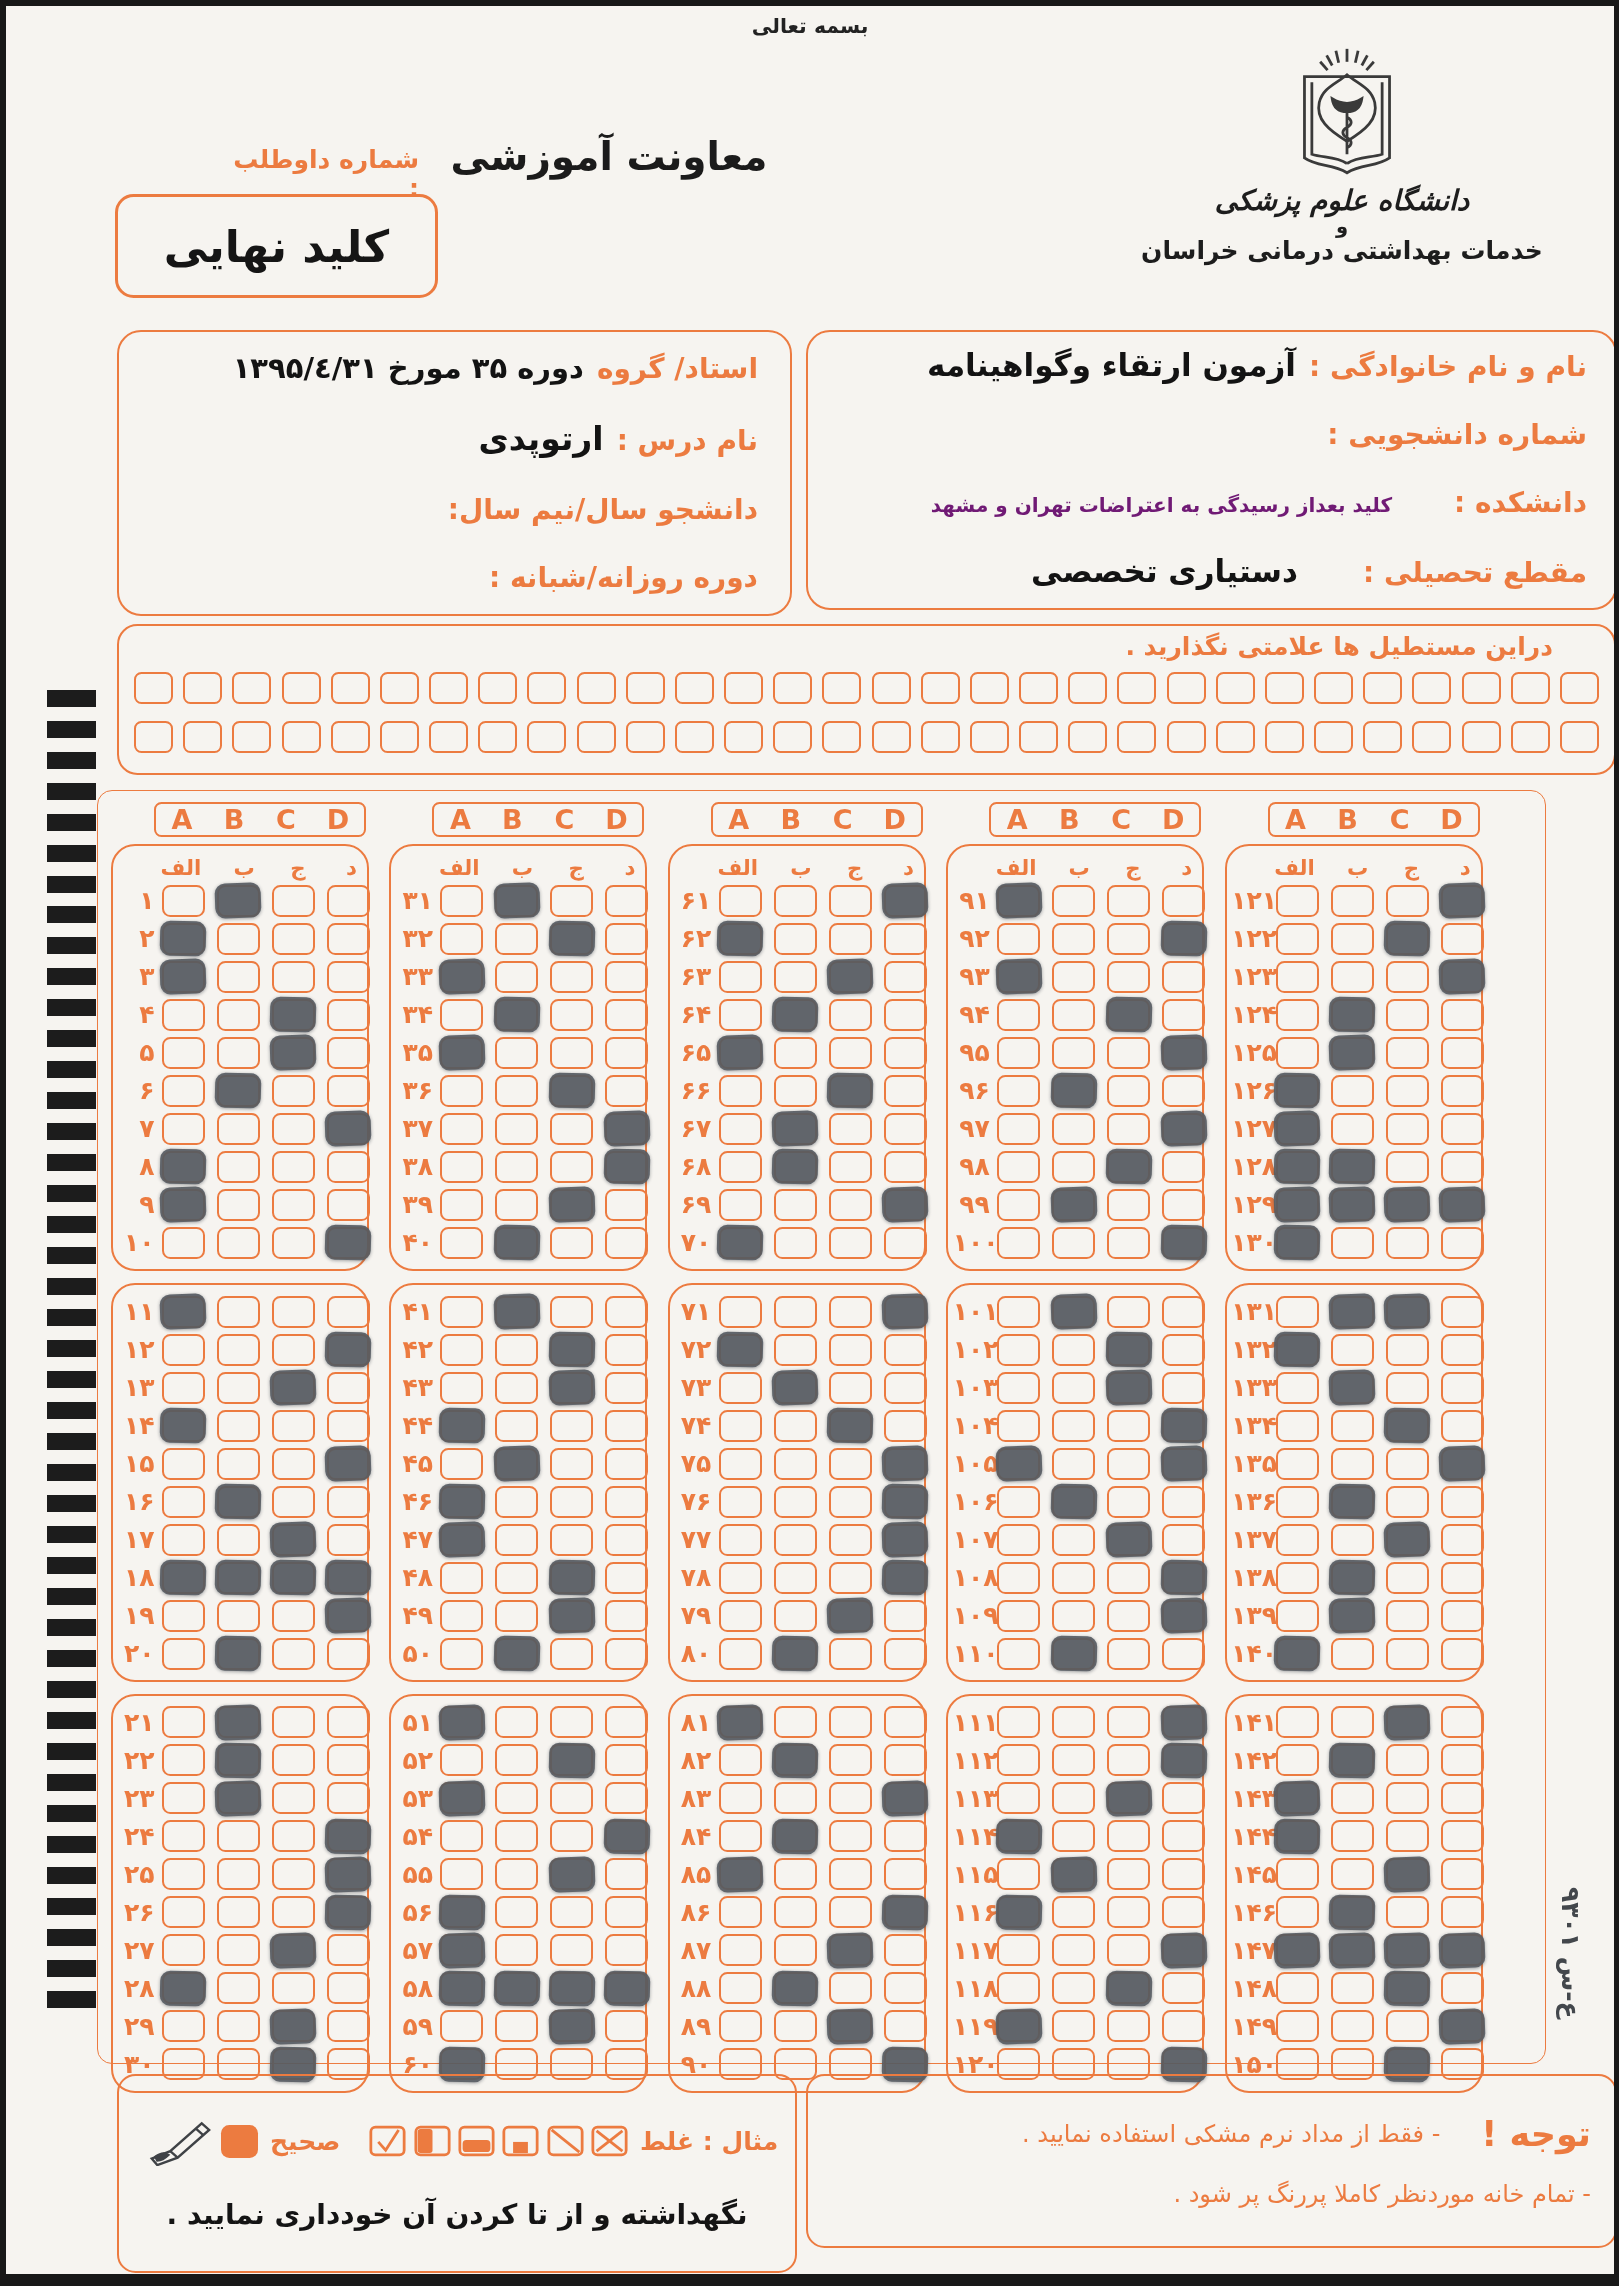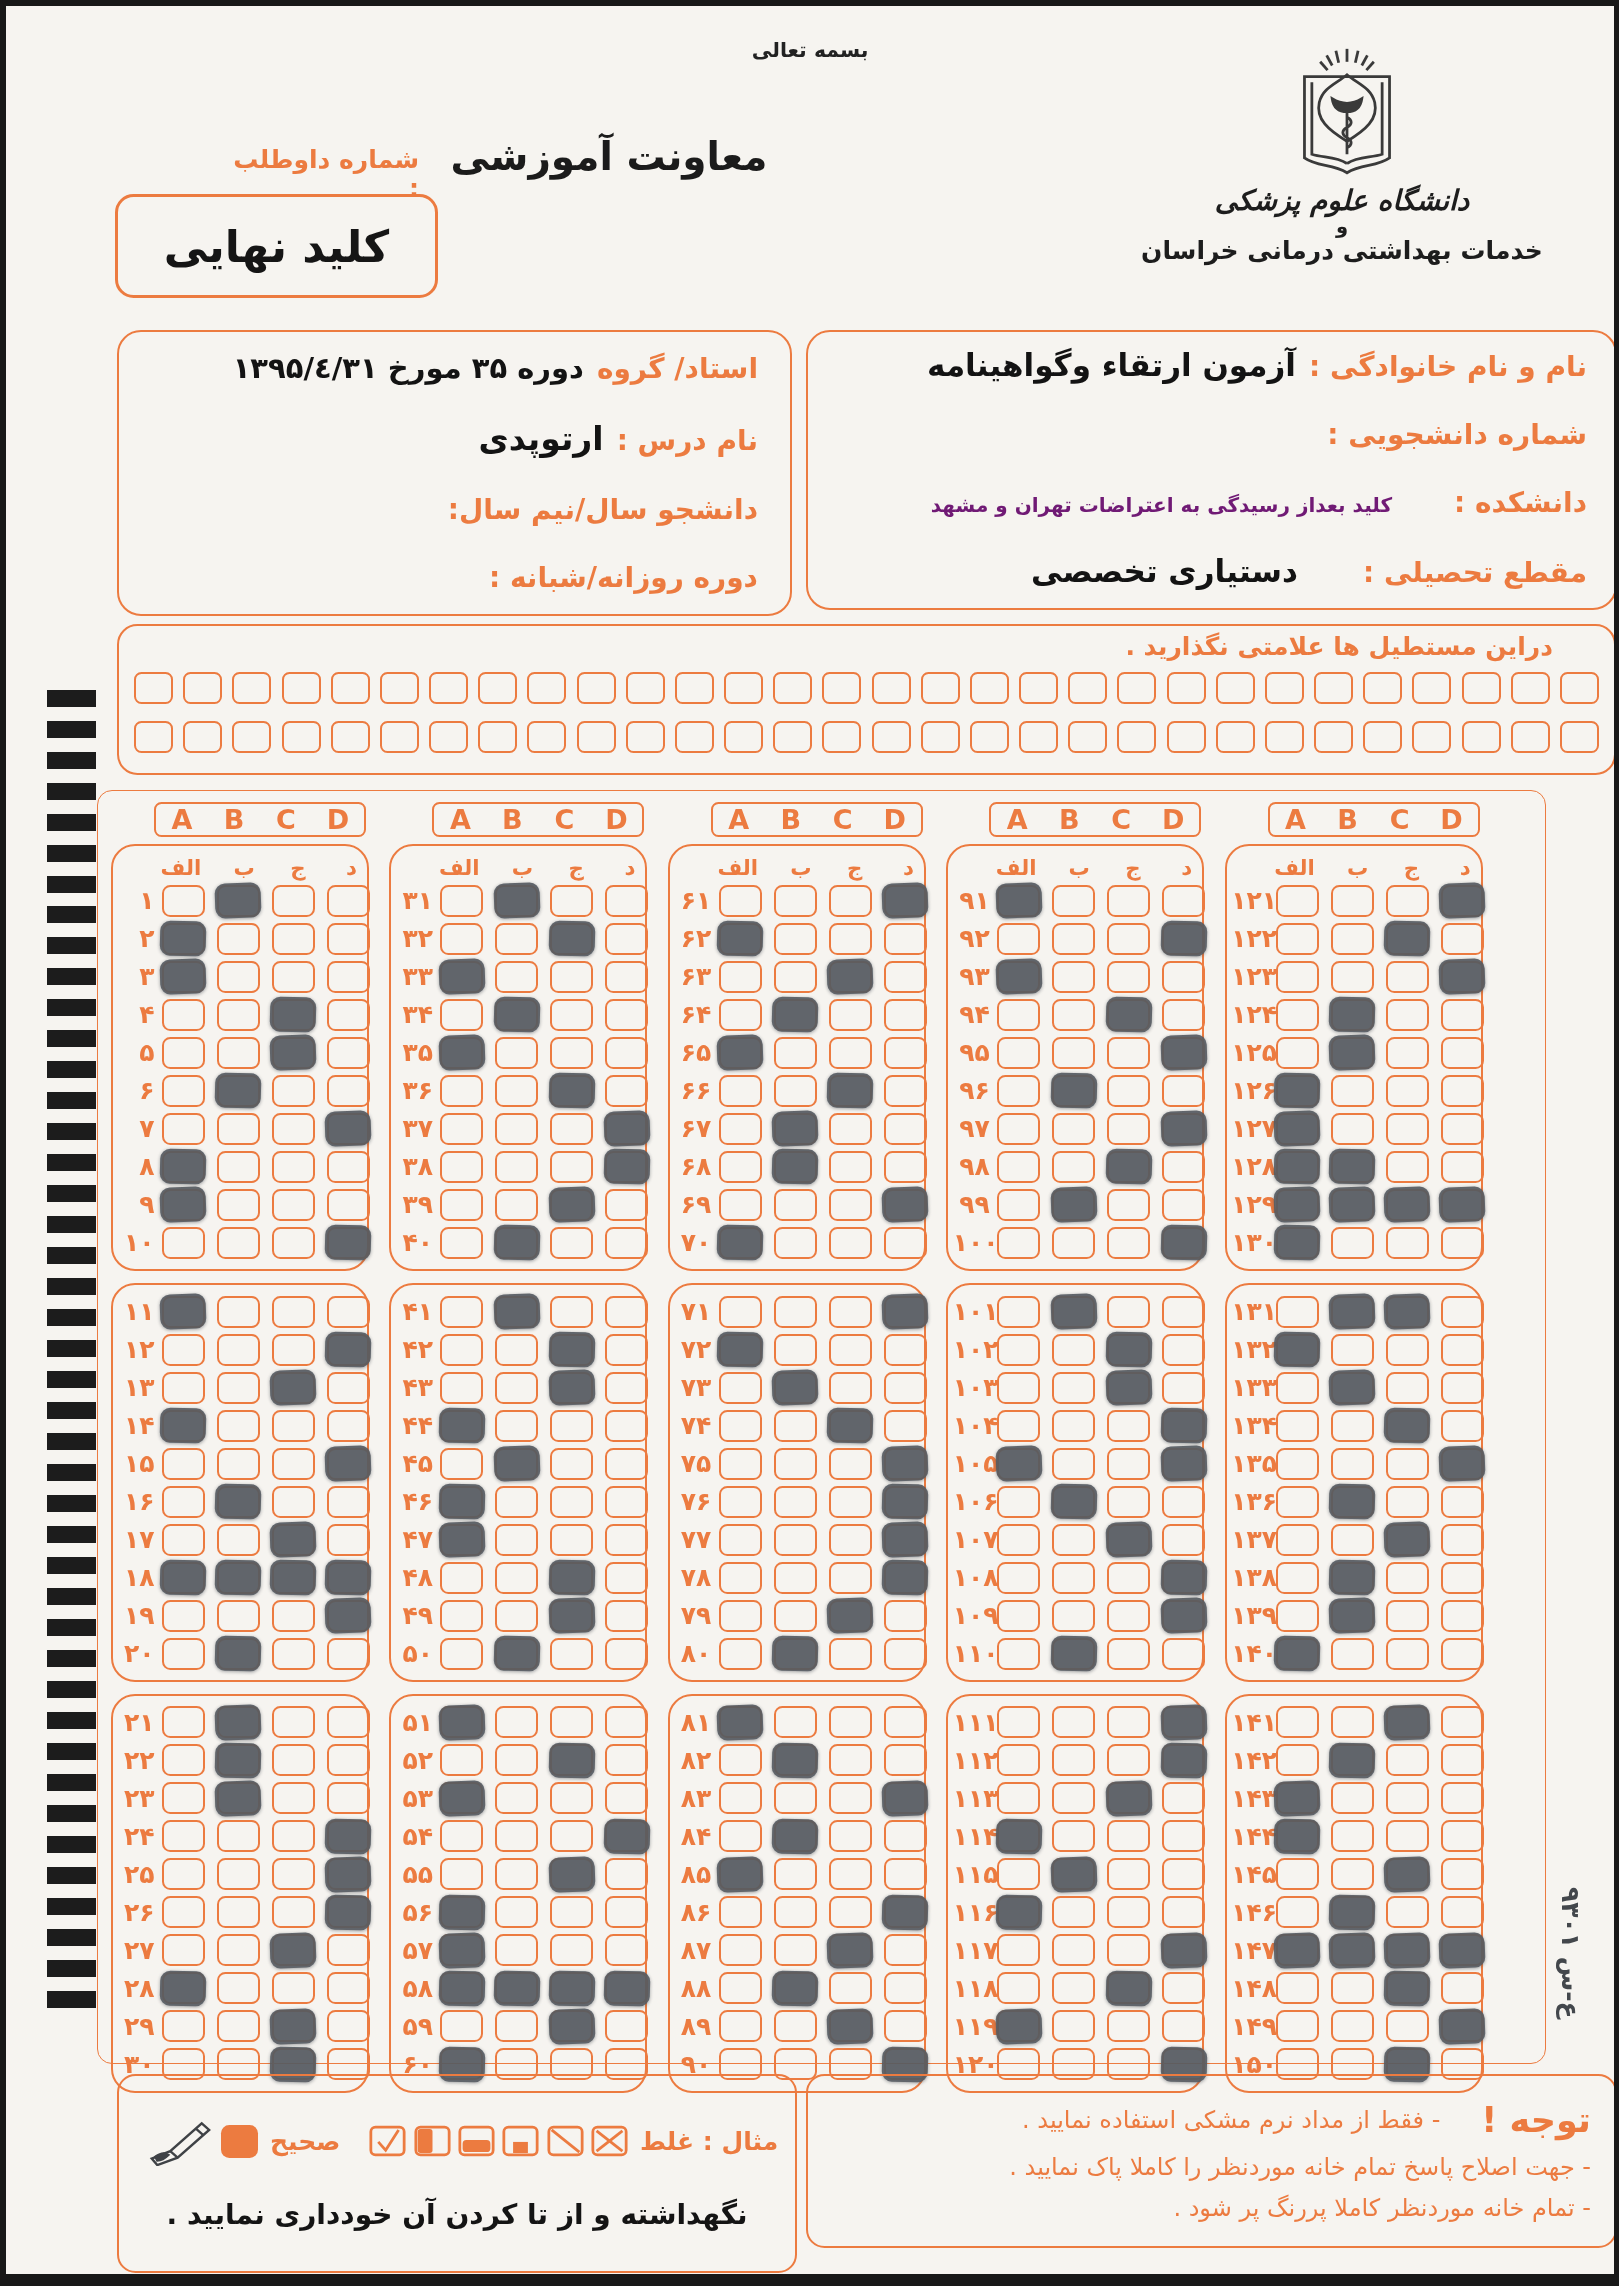--- a/index.html
+++ b/index.html
@@ -1,20 +1,20 @@
 <!DOCTYPE html>
 <html lang="fa" style="--orange: #ec7b40; --pencil: #565b61;font-size:15px"><head>
 <meta charset="utf-8">
 <style>
   html,body{margin:0;padding:0;background:#d8d6d2;}
   .page{position:relative;width:1620px;height:2286px;margin:0 auto;background:#f6f4f0;
         border:6.5px solid #181818;border-bottom-width:12px;box-sizing:border-box;
         font-family:"DejaVu Sans",sans-serif;overflow:hidden;}
   .obox{position:absolute;border:2.8px solid var(--orange);border-radius:20.4px;box-sizing:border-box;background:transparent;}
-  .bism{position:absolute;top:32px;left:0;right:0;text-align:center;font-size:20.4px;font-weight:bold;color:#222;}
+  .bism{position:absolute;top:8px;left:0;right:0;text-align:center;font-size:20.4px;font-weight:bold;color:#222;}
   .deputy{position:absolute;top:128px;left:436px;width:334px;text-align:center;font-size:39px;font-weight:bold;color:#1b1b1b;}
   .cand{position:absolute;top:139px;left:218px;width:195px;font-size:25px;font-weight:bold;color:var(--orange);direction:rtl;}
   .keybox{position:absolute;left:109px;top:188px;width:317px;height:98px;border:3.2px solid var(--orange);
           border-radius:18.6px;display:flex;align-items:center;justify-content:center;}
   .keybox span{font-size:44px;font-weight:bold;color:#151515;}
   .logo{position:absolute;left:1278px;top:41px;}
   .univ{position:absolute;left:1104px;top:178px;width:464px;text-align:center;direction:rtl;color:#1d1d1d;}
   .univ .l1{font-size:28px;font-weight:bold;font-style:italic;}
   .univ .l2{font-size:19.5px;font-weight:bold;margin:-1.9px 0;}
   .univ .l3{font-size:25px;font-weight:bold;}
@@ -2000,21 +2000,20 @@
           </div>
         </div>
       </div>
     </div>
 
   <div class="obox footright">
     <div class="attn-line1">
       <span class="attn-title">توجه !</span>
       <span class="attn-note">- فقط از مداد نرم مشکی استفاده نمایید .</span>
     </div>
-    <div class="attn-note">- جهت اصلاح پاسخ تمام خانه موردنظر را کاملا پاک نمایید .</div>
     <div class="attn-note">- تمام خانه موردنظر کاملا پررنگ پر شود .</div>
   </div>
 
   <div class="obox footleft">
     <div class="exrow">
       <span class="exlabel">مثال : غلط</span>
       <span class="exicons" id="wrongicons">
           <span>
             <svg width="37" height="32" viewBox="0 0 40 34">
               <g fill="none" stroke="#ec7b40" stroke-width="3">

